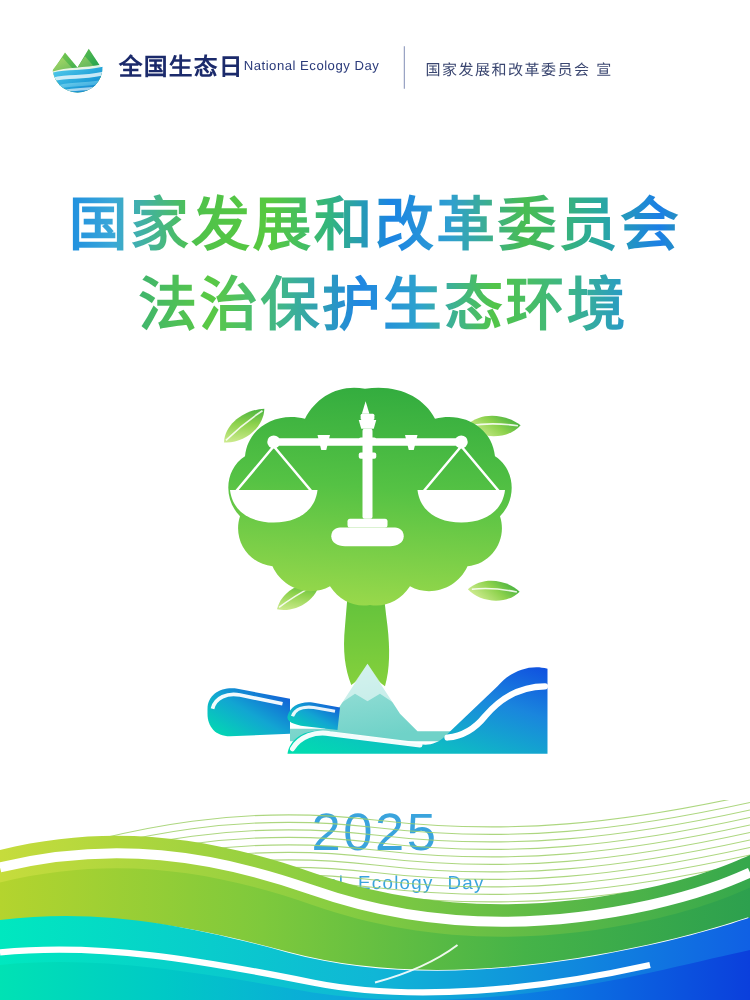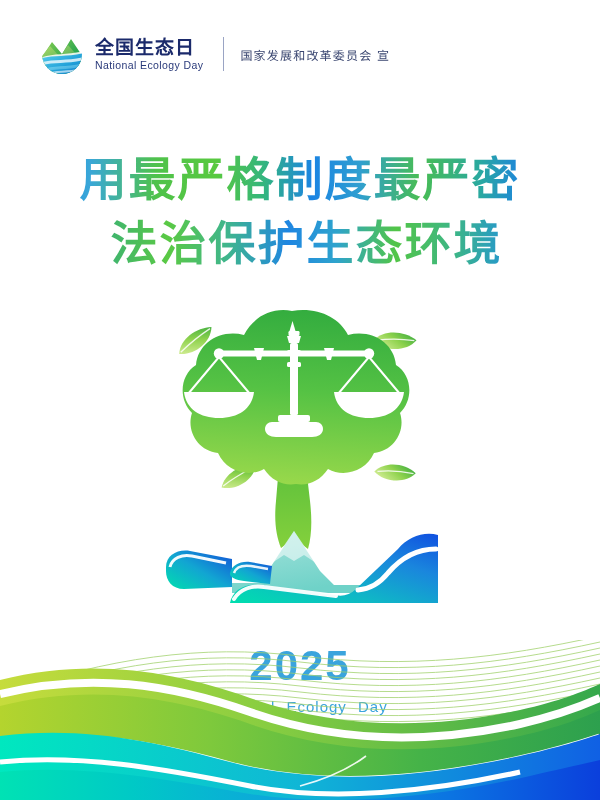--- a/index.html
+++ b/index.html
@@ -30,21 +30,21 @@
     height: 48px;
   }
   .logo-mark {
     width: 48px;
     height: 48px;
     flex: 0 0 48px;
   }
   .logo-text {
     margin-left: 9px;
     display: flex;
-    flex-direction: column;
+    flex-direction: row;
     justify-content: center;
     line-height: 1;
   }
   .logo-cn {
     font-size: 19px;
     font-weight: bold;
     color: #1b2a6b;
     letter-spacing: 1px;
     white-space: nowrap;
   }
@@ -116,21 +116,21 @@
   
   .year-block {
     position: absolute;
     top: 645px;
     left: 0;
     width: 600px;
     text-align: center;
   }
   .year {
     font-size: 42px;
-    font-weight: bold;
+    font-weight: normal;
     color: #3aa4dd;
     letter-spacing: 2px;
     line-height: 1;
   }
   .year-sub {
     margin-top: 11px;
     font-size: 15px;
     color: #3aa4dd;
     letter-spacing: 1px;
     word-spacing: 6px;
@@ -199,21 +199,21 @@
       <div class="logo-cn">全国生态日</div>
       <div class="logo-en">National Ecology Day</div>
     </div>
 
     <div class="divider"></div>
 
     <div class="org-text">国家发展和改革委员会 宣</div>
   </div>
 
   <div class="title-block">
-    <div class="title-line title-line-1">用最严格制度最严密</div>
+    <div class="title-line title-line-1">国家发展和改革委员会</div>
     <div class="title-line title-line-2">法治保护生态环境</div>
   </div>
 
   <div class="illustration">
     <svg viewBox="0 0 280 300" width="280" height="300" aria-hidden="true">
       <defs>
         <linearGradient id="canopyGrad" x1="0.45" y1="0" x2="0.35" y2="1">
           <stop offset="0%" stop-color="#34ad3f"></stop>
           <stop offset="45%" stop-color="#55c244"></stop>
           <stop offset="100%" stop-color="#9ad94b"></stop>

